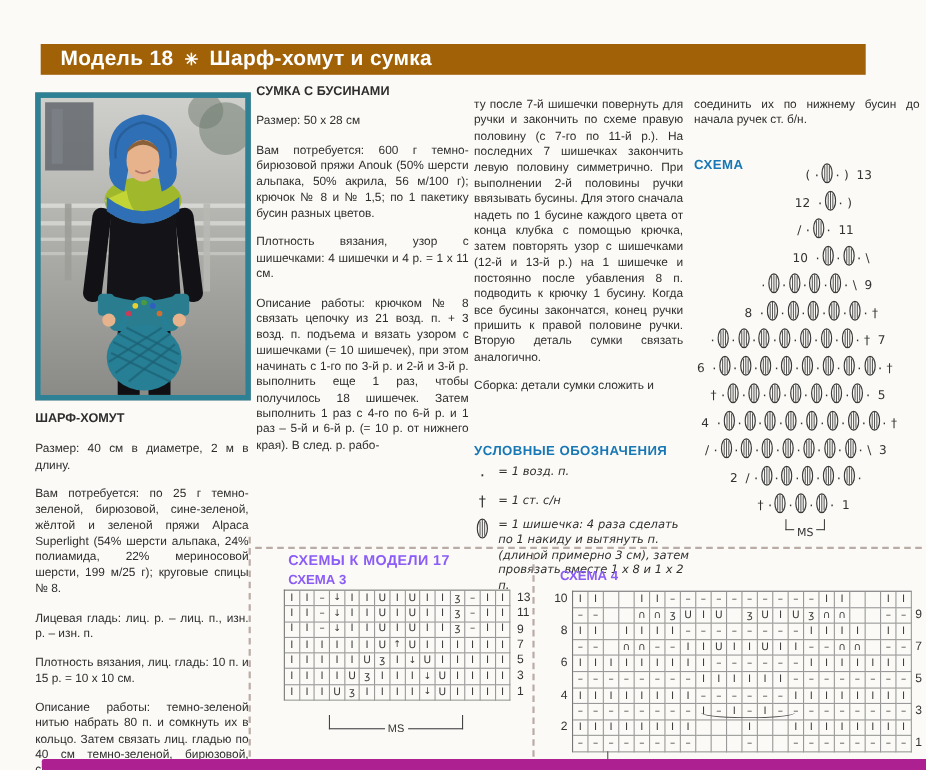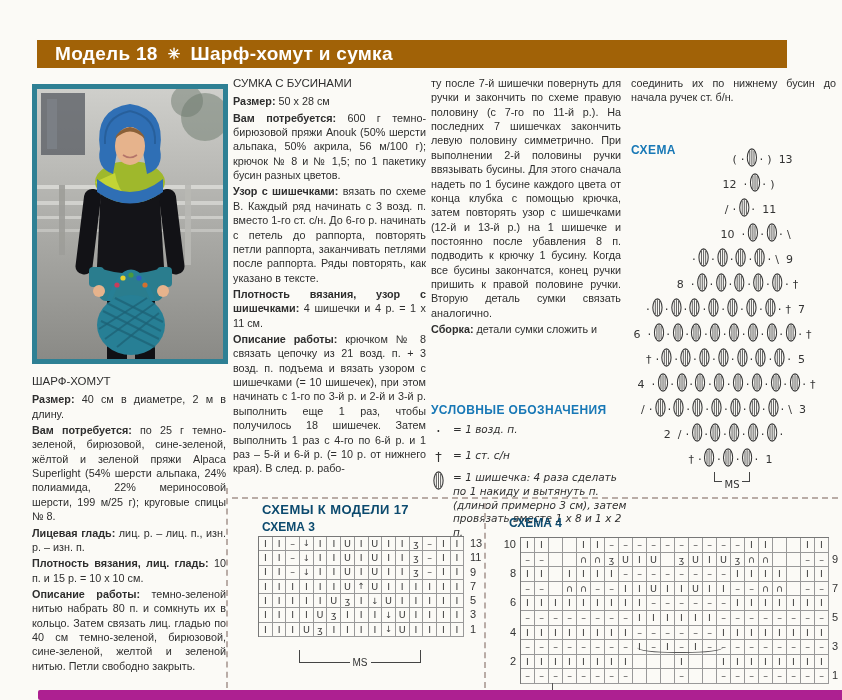--- a/index.html
+++ b/index.html
@@ -13,23 +13,23 @@
   
   .photo-frame{position:absolute;left:32px;top:84px;width:196px;height:280px;
         border:5px solid #2e8094;box-sizing:border-box;background:#9a9a98;}
   .photo-frame svg{display:block;}
   
   .col{position:absolute;font-size:10.8px;line-height:1.33;text-align:justify;}
   #col-scarf{left:32px;top:374px;width:194px;}
   #col-bag1{left:233px;top:76px;width:193px;}
   #col-bag2{left:431px;top:76px;width:190px;}
   #col-bag3{left:631px;top:76px;width:205px;}
-  .block-heading{font-weight:normal;font-size:11.5px;margin:0 0 3px;}
-  .para{margin:0 0 2px;}
-  .para b{font-weight:bold;}
+  .block-heading{font-weight:bold;font-size:11.5px;margin:0 0 3px;}
+  .para{margin:12px 0 2px;}
+  .para b{font-weight:normal;}
   
   #legend{position:absolute;left:431px;top:372px;width:202px;margin-top:31px;}
   .sec-heading{color:#1878b6;font-weight:bold;font-size:12px;letter-spacing:.4px;}
   .legend-item{display:flex;gap:7px;font-style:italic;font-size:10.5px;line-height:1.3;
         margin-top:6px;font-family:"DejaVu Sans",sans-serif;}
   .legend-icon{width:15px;flex:none;text-align:center;font-style:normal;color:#333;}
   
   #schema-heading{position:absolute;left:631px;top:143px;}
   #big-diagram{position:absolute;left:622px;top:142px;width:218px;height:345px;
         font-family:"DejaVu Sans",sans-serif;}
@@ -40,21 +40,21 @@
   .ms-bracket{position:absolute;border-left:1.5px solid #444;border-right:1.5px solid #444;
         border-bottom:1.5px solid #444;text-align:center;font-size:10px;color:#333;}
   .ms-bracket span{position:relative;top:7px;background:#fbfaf6;padding:0 3px;}
   
   .vdash{position:absolute;border-left:2px dashed #b9aca6;width:0;}
   .hdash{position:absolute;border-top:2px dashed #b9aca6;height:0;}
   #vdash1{left:226px;top:488px;height:200px;}
   #vdash2{left:484px;top:503px;height:185px;}
   #hdash1{left:232px;top:497px;width:606px;}
   
-  .magenta-heading{position:absolute;color:#0c4a6e;font-weight:bold;}
+  .magenta-heading{position:absolute;color:#8b5cf6;font-weight:bold;}
   #models17-heading{left:262px;top:502px;font-size:13px;letter-spacing:.4px;}
   #schema3-label{left:262px;top:520px;font-size:12px;}
   #schema4-label{left:509px;top:516px;font-size:12px;}
   .grid{position:absolute;display:grid;border-top:1.2px solid #777;border-left:1.2px solid #777;
         font-family:"DejaVu Sans",sans-serif;}
   .cell{border-right:1px solid #999;border-bottom:1px solid #999;display:flex;
         align-items:center;justify-content:center;font-size:9.5px;color:#3a3a3a;line-height:1;}
   #schema3-grid{left:258px;top:536px;grid-template-columns:repeat(15,13.7px);grid-auto-rows:14.3px;}
   #schema4-grid{left:520px;top:537px;grid-template-columns:repeat(22,14px);grid-auto-rows:14.6px;}
   .numcol{position:absolute;display:flex;flex-direction:column;font-size:11px;color:#333;}
@@ -139,21 +139,20 @@
       <p class="para"><b>Размер: </b>40 см в диаметре, 2 м в длину.</p>
       <p class="para"><b>Вам потребуется: </b>по 25 г темно-зеленой, бирюзовой, сине-зеленой, жёлтой и зеленой пряжи Alpaca Superlight (54% шерсти альпака, 24% полиамида, 22% мериносовой шерсти, 199 м/25 г); круговые спицы № 8.</p>
       <p class="para"><b>Лицевая гладь: </b>лиц. р. – лиц. п., изн. р. – изн. п.</p>
       <p class="para"><b>Плотность вязания, лиц. гладь: </b>10 п. и 15 р. = 10 х 10 см.</p>
       <p class="para"><b>Описание работы: </b>темно-зеленой нитью набрать 80 п. и сомкнуть их в кольцо. Затем связать лиц. гладью по 40 см темно-зеленой, бирюзовой, сине-зеленой, желтой и зеленой нитью. Петли свободно закрыть.</p>
     </div>
   <div class="col" id="col-bag1">
       <div class="block-heading">СУМКА С БУСИНАМИ</div>
       <p class="para"><b>Размер: </b>50 х 28 см</p>
       <p class="para"><b>Вам потребуется: </b>600 г темно-бирюзовой пряжи Anouk (50% шерсти альпака, 50% акрила, 56 м/100 г); крючок № 8 и № 1,5; по 1 пакетику бусин разных цветов.</p>
-      <p class="para"><b>Узор с шишечками: </b>вязать по схеме В. Каждый ряд начинать с 3 возд. п. вместо 1-го ст. с/н. До 6-го р. начинать с петель до раппорта, повторять петли раппорта, заканчивать петлями после раппорта. Ряды повторять, как указано в тексте.</p>
       <p class="para"><b>Плотность вязания, узор с шишечками: </b>4 шишечки и 4 р. = 1 х 11 см.</p>
       <p class="para"><b>Описание работы: </b>крючком № 8 связать цепочку из 21 возд. п. + 3 возд. п. подъема и вязать узором с шишечками (= 10 шишечек), при этом начинать с 1-го по 3-й р. и 2-й и 3-й р. выполнить еще 1 раз, чтобы получилось 18 шишечек. Затем выполнить 1 раз с 4-го по 6-й р. и 1 раз – 5-й и 6-й р. (= 10 р. от нижнего края). В след. р. рабо-</p>
     </div>
   <div class="col" id="col-bag2">
       <p class="para">ту после 7-й шишечки повернуть для ручки и закончить по схеме правую половину (с 7-го по 11-й р.). На последних 7 шишечках закончить левую половину симметрично. При выполнении 2-й половины ручки ввязывать бусины. Для этого сначала надеть по 1 бусине каждого цвета от конца клубка с помощью крючка, затем повторять узор с шишечками (12-й и 13-й р.) на 1 шишечке и постоянно после убавления 8 п. подводить к крючку 1 бусину. Когда все бусины закончатся, конец ручки пришить к правой половине ручки. Вторую деталь сумки связать аналогично.</p>
       <p class="para"><b>Сборка: </b>детали сумки сложить и</p>
     </div>
   <div class="col" id="col-bag3">
       <p class="para">соединить их по нижнему бусин до начала ручек ст. б/н.</p>
     </div>

